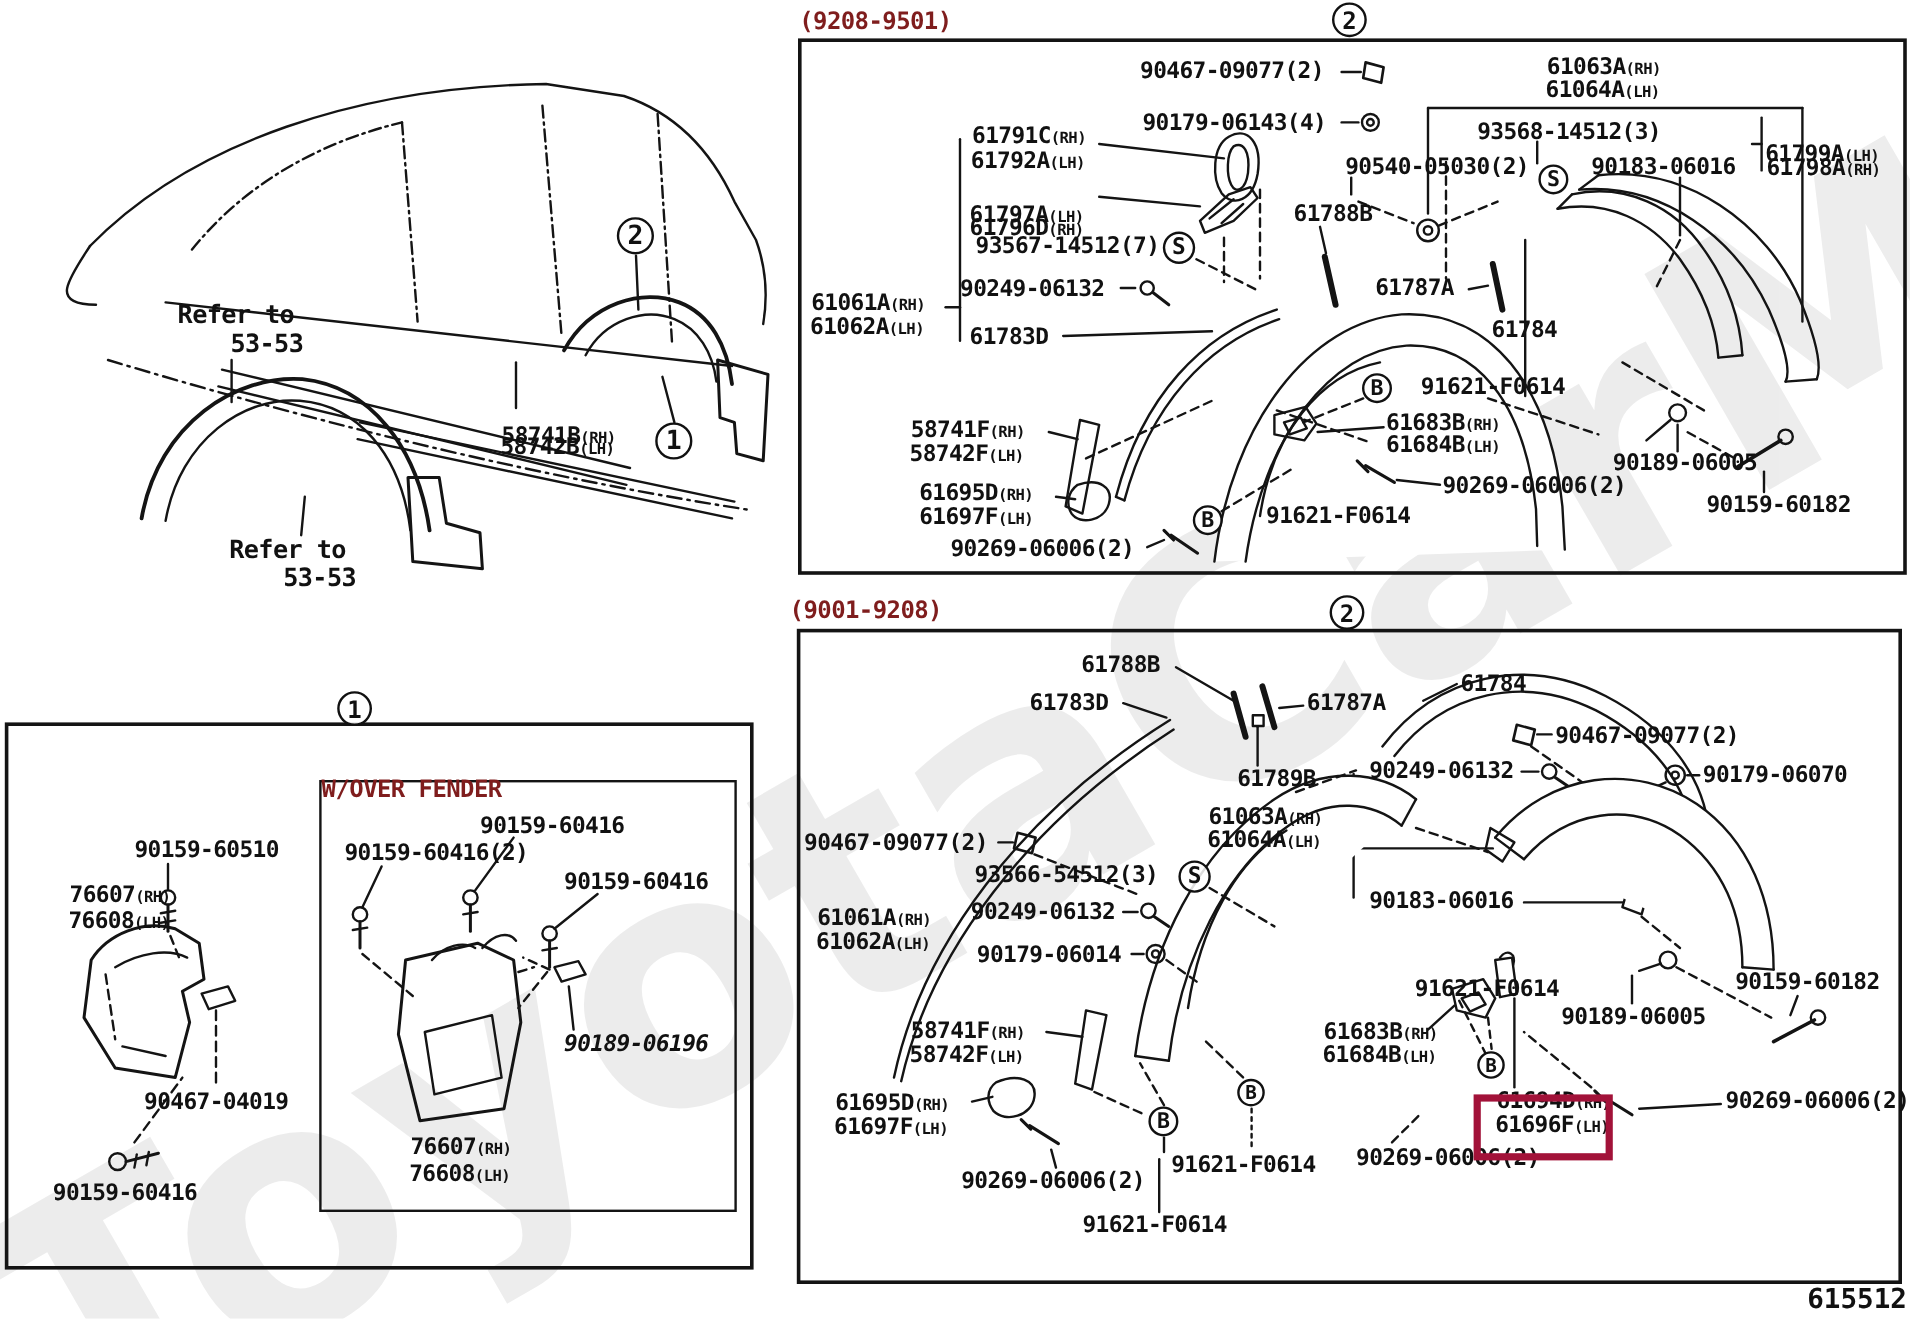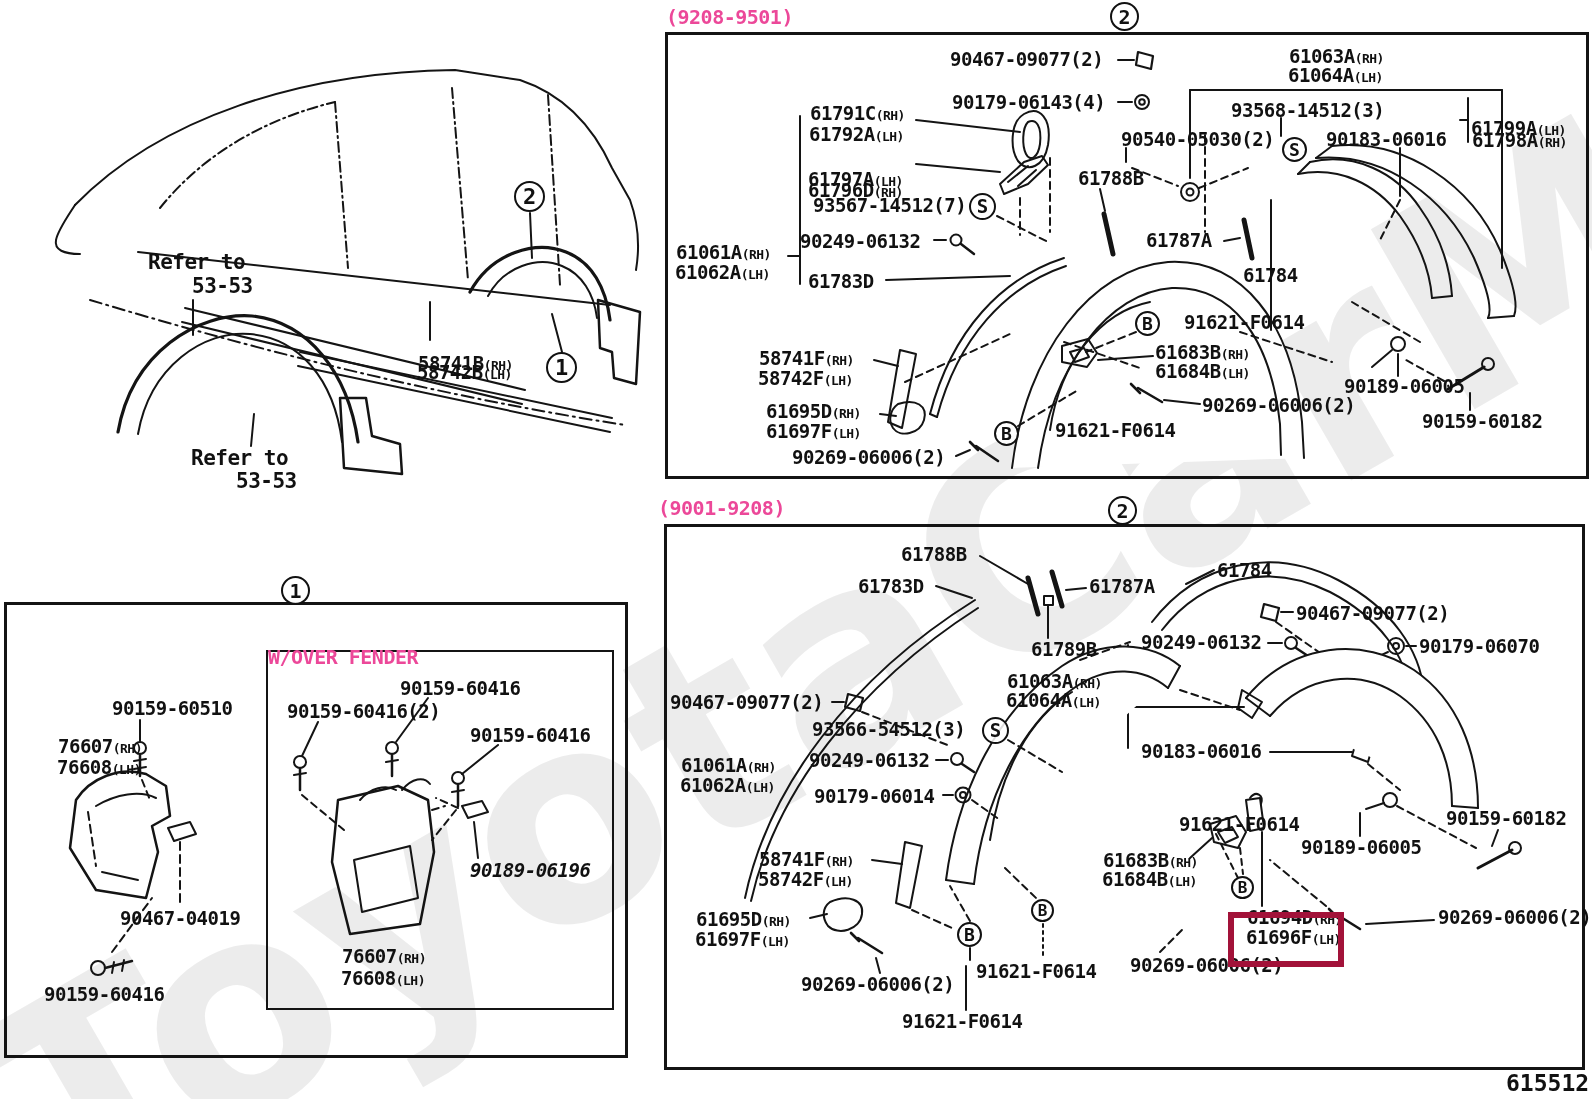--- a/index.html
+++ b/index.html
@@ -11,21 +11,21 @@
     position:absolute;left:-70px;top:995px;z-index:1;
     font-family:"DejaVu Sans","Liberation Sans",sans-serif;
     font-size:285px;font-weight:bold;color:#000;opacity:0.07;
     transform:rotate(-30deg);transform-origin:0 0;white-space:nowrap;
     pointer-events:none;
   }
   #art{position:absolute;left:0;top:0;z-index:2;}
   .part-box{position:absolute;border:3px solid #141414;z-index:2;}
   .part-box.inner{border-width:2.5px;}
   .hdr{
-    position:absolute;z-index:4;font-weight:bold;font-size:20px;color:#ec4899;
+    position:absolute;z-index:4;font-weight:bold;font-size:20px;color:#7f1d1d;
     white-space:nowrap;letter-spacing:-0.5px;
   }
   .part-label{
     position:absolute;z-index:4;font-weight:bold;font-size:19px;color:#111;
     white-space:nowrap;line-height:1.02;letter-spacing:-0.5px;
   }
   .part-label .sfx{font-size:13px;letter-spacing:-0.5px;}
   .circle-glyph{
     position:absolute;z-index:4;border:2.5px solid #111;border-radius:50%;
     display:flex;align-items:center;justify-content:center;

